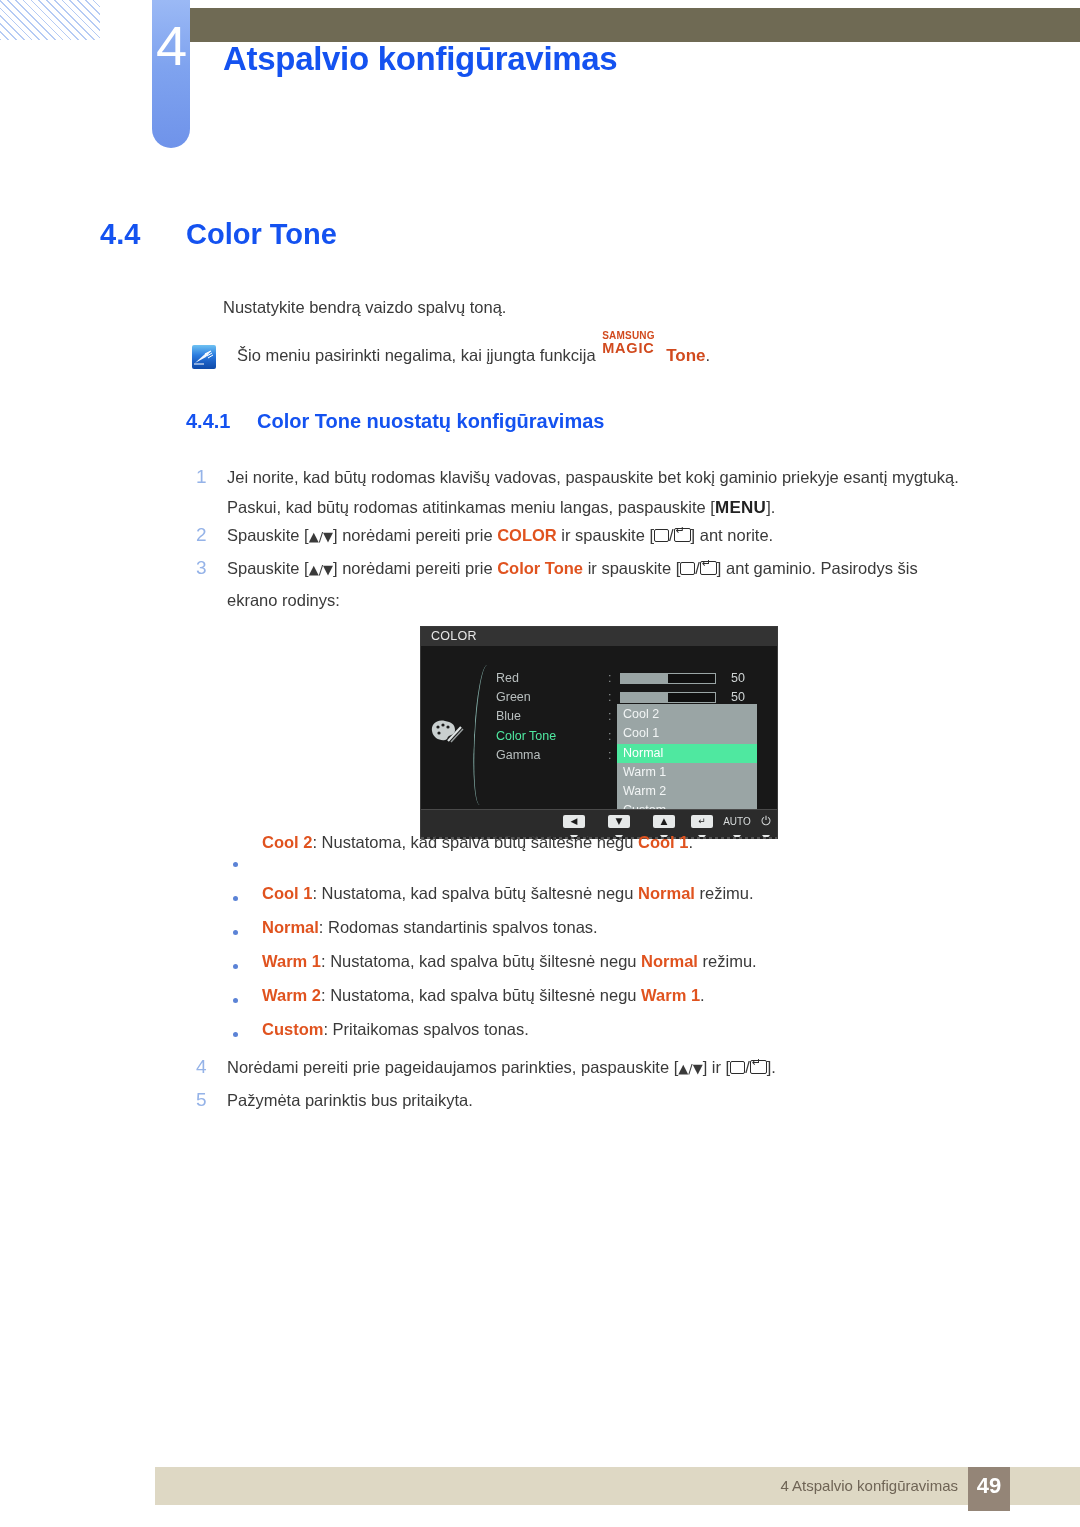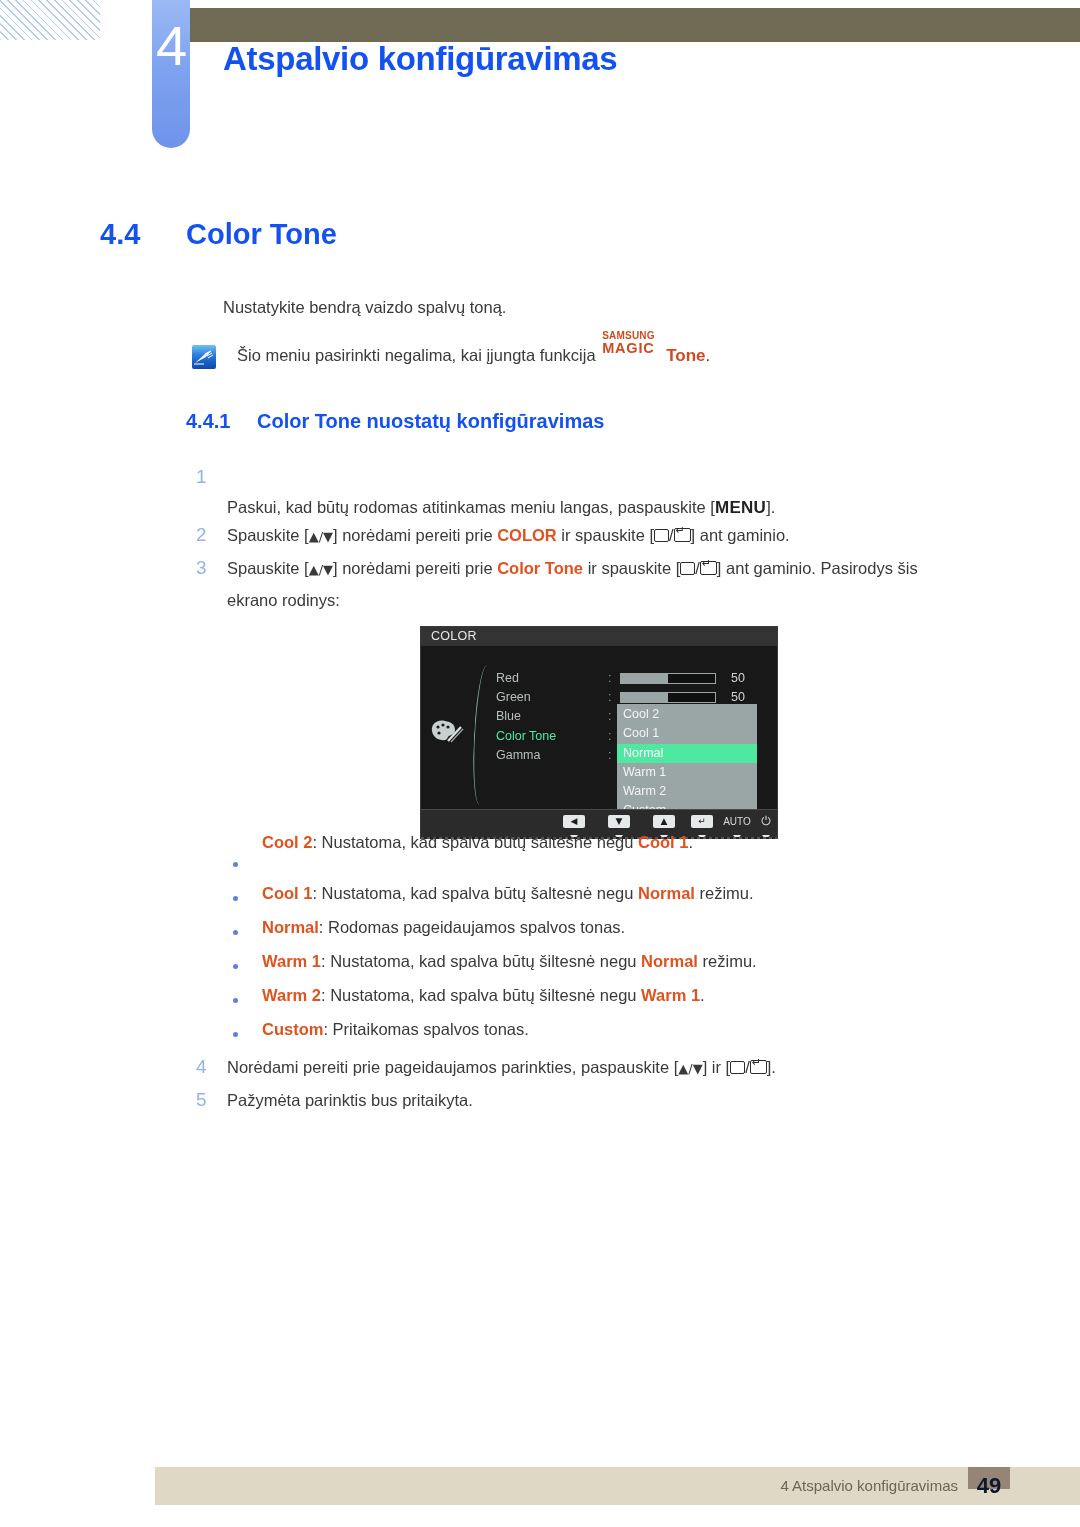--- a/index.html
+++ b/index.html
@@ -362,23 +362,23 @@
     right: 122px;
     top: 0;
     height: 38px;
     line-height: 38px;
     font-size: 15px;
     color: #6f6455;
   }
   .footer-page {
     position: absolute;
     left: 813px; top: 0;
-    width: 42px; height: 22px;
+    width: 42px; height: 44px;
     background: #948577;
-    color: #0f172a;
+    color: #ffffff;
     font-size: 22px;
     font-weight: 700;
     text-align: center;
     line-height: 38px;
   }
 </style>
 </head>
 <body>
 
 <div class="hatch"></div>
@@ -403,27 +403,27 @@
 </div>
 <div class="note-text">
   <span>Šio meniu pasirinkti negalima, kai įjungta funkcija </span><span class="magic-logo"><span class="magic-samsung">SAMSUNG</span><span class="magic-magic">MAGIC</span></span><span class="magic-angle">Tone</span><span>.</span>
 </div>
 
 <div class="sub-num">4.4.1</div>
 <div class="sub-title">Color Tone nuostatų konfigūravimas</div>
 
 <div class="step-num" style="left:196px; top:462px;">1</div>
 <div class="step-body" style="top:462px;">
-  <br>
+  <span>Jei norite, kad būtų rodomas klavišų vadovas, paspauskite bet kokį gaminio priekyje esantį mygtuką.</span><br>
   <span>Paskui, kad būtų rodomas atitinkamas meniu langas, paspauskite [</span><span class="kbd-menu">MENU</span><span>].</span>
 </div>
 
 <div class="step-num" style="left:196px; top:520px;">2</div>
 <div class="step-body" style="top:520px;">
-  <span>Spauskite [</span><span class="gl">▲/▼</span><span>] norėdami pereiti prie </span><span class="o">COLOR</span><span> ir spauskite [</span><span class="icon-rect"></span><span>/</span><span class="icon-enter"></span><span>] ant gaminio.</span>
+  <span>Spauskite [</span><span class="gl">▲/▼</span><span>] norėdami pereiti prie </span><span class="o">COLOR</span><span> ir spauskite [</span><span class="icon-rect"></span><span>/</span><span class="icon-enter"></span><span>] ant norite.</span>
 </div>
 
 <div class="step-num" style="left:196px; top:553px;">3</div>
 <div class="step-body" style="top:553px;">
   <span>Spauskite [</span><span class="gl">▲/▼</span><span>] norėdami pereiti prie </span><span class="o">Color Tone</span><span> ir spauskite [</span><span class="icon-rect"></span><span>/</span><span class="icon-enter"></span><span>] ant gaminio. Pasirodys šis</span><br>
   <span>ekrano rodinys:</span>
 </div>
 
 <div class="osd">
   <div class="osd-title">COLOR</div>
@@ -505,21 +505,21 @@
   <span class="o">Cool 2</span><span>: Nustatoma, kad spalva būtų šaltesnė negu </span><span class="o">Cool 1</span><span>.</span>
 </div>
 
 <div class="bullet-dot" style="top:896px;"></div>
 <div class="bullet-text" style="top:884px;">
   <span class="o">Cool 1</span><span>: Nustatoma, kad spalva būtų šaltesnė negu </span><span class="o">Normal</span><span> režimu.</span>
 </div>
 
 <div class="bullet-dot" style="top:930px;"></div>
 <div class="bullet-text" style="top:918px;">
-  <span class="o">Normal</span><span>: Rodomas pageidaujamos spalvos tonas.</span>
+  <span class="o">Normal</span><span>: Rodomas standartinis spalvos tonas.</span>
 </div>
 
 <div class="bullet-dot" style="top:964px;"></div>
 <div class="bullet-text" style="top:952px;">
   <span class="o">Warm 1</span><span>: Nustatoma, kad spalva būtų šiltesnė negu </span><span class="o">Normal</span><span> režimu.</span>
 </div>
 
 <div class="bullet-dot" style="top:998px;"></div>
 <div class="bullet-text" style="top:986px;">
   <span class="o">Warm 2</span><span>: Nustatoma, kad spalva būtų šiltesnė negu </span><span class="o">Warm 1</span><span>.</span>

